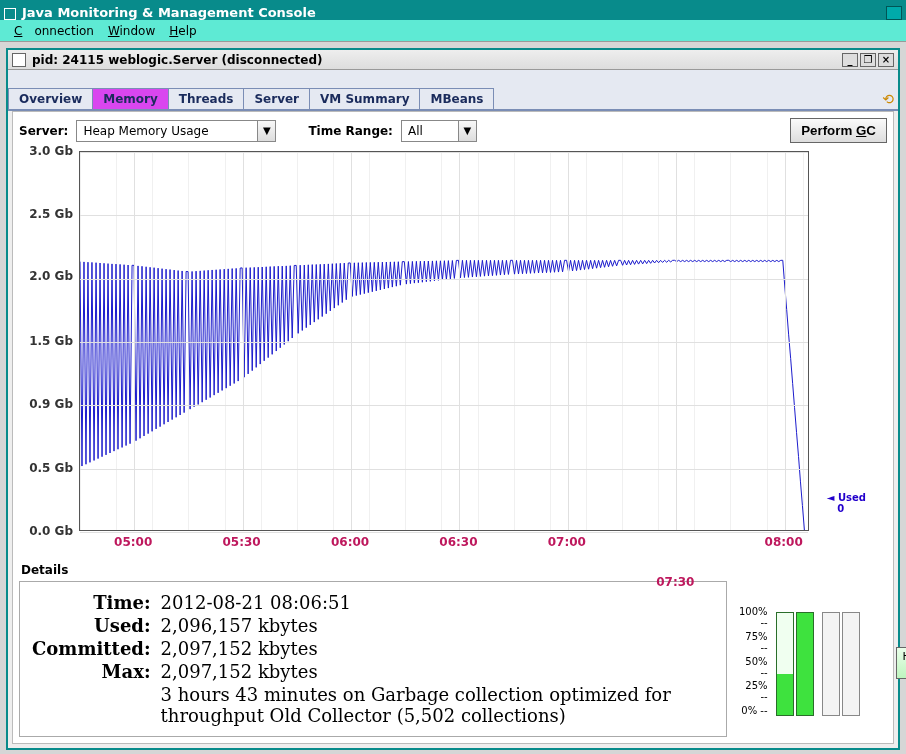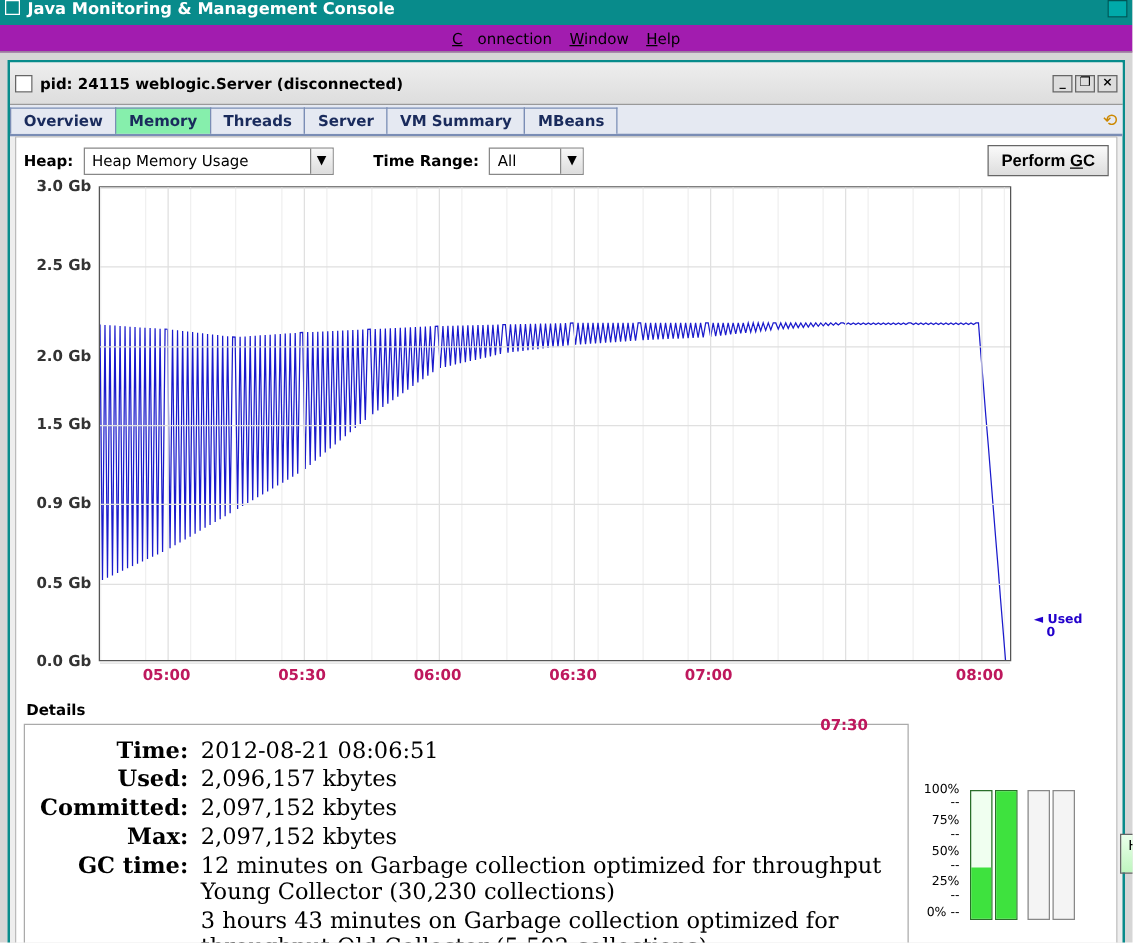--- a/index.html
+++ b/index.html
@@ -1,32 +1,32 @@
 <!DOCTYPE html>
 <html><head>
 <meta charset="utf-8">
 <style>
 * { box-sizing: border-box; margin: 0; padding: 0; }
 body { font-family: "DejaVu Sans", Arial, sans-serif; font-size: 12px; background: #d6d6d6; width: 906px; height: 754px; overflow: hidden; }
-.titlebar { background: #088b8b; color: #fff; height: 20px; display: flex; align-items: flex-start; padding: 0 4px; font-weight: bold; font-size: 13px; }
+.titlebar { background: #088b8b; color: #fff; height: 20px; display: flex; align-items: flex-end; padding: 0 4px; font-weight: bold; font-size: 13px; }
 .titlebar .icon { width: 12px; height: 12px; border: 1px solid #fff; margin-right: 6px; display:inline-block; }
 .titlebar .spacer { flex: 1; }
 .titlebar .winbtn { width: 16px; height: 14px; border: 1px solid #055; margin-left: 2px; background:#0aa; }
-.menubar { background: #a21caf; border-bottom: 1px solid #999; height: 22px; display:flex; align-items:center; padding: 0 8px; gap: 2px; justify-content: center; }
+.menubar { background: #5eead4; border-bottom: 1px solid #999; height: 22px; display:flex; align-items:center; padding: 0 8px; gap: 2px; }
 .menubar span { padding: 2px 6px; }
 .menubar span u { text-decoration: underline; }
 .mdi { padding: 6px; }
 .docframe { border: 2px solid #088b8b; background:#eeeeee; }
-.doctitle { height: 34px; background: linear-gradient(#eee,#ddd); border-bottom:1px solid #999; display:flex; align-items:center; padding:0 4px; font-weight:bold; }
+.doctitle { height: 20px; background: linear-gradient(#eee,#ddd); border-bottom:1px solid #999; display:flex; align-items:center; padding:0 4px; font-weight:bold; }
 .doctitle .docicon { width:14px; height:14px; border:1px solid #666; margin-right:6px; background:#fff; }
 .doctitle .spacer{flex:1;}
 .doctitle .wbtn{ width:16px;height:14px;border:1px solid #666;margin-left:2px;background:#ddd;font-size:10px;line-height:12px;text-align:center; }
-.tabs { display:flex; background:#e5e9f2; border-bottom:2px solid #7a8db5; padding-top:2px;align-items:center; }
+.tabs { display:flex; background:#e5e9f2; border-bottom:2px solid #7a8db5; padding-top:18px;align-items:center; }
 .tab { padding:3px 10px; border:1px solid #7a8db5; border-bottom:none; background:#e5e9f2; margin-right:-1px; font-weight:bold; color:#1a2b5c; }
-.tab.active { background:#86efac; }
+.tab.active { background:#d946ef; }
 .tabs .tabspacer{flex:1;}
 .tabs .reload{ padding:2px 4px; color:#cc8800; font-size:14px;}
 .content { background:#fff; border:1px solid #bbb; margin:0 4px 4px 4px; padding:6px; }
 .controls { display:flex; align-items:center; gap:8px; margin-bottom:8px; }
 .controls label{ font-weight:bold; }
 .select { display:inline-flex; align-items:center; border:1px solid #888; background:#fff; height:22px; }
 .select .val{ padding:0 6px; min-width:180px; }
 .select.small .val{ min-width:56px; }
 .select .arrow{ width:18px; height:20px; background:linear-gradient(#f8f8f8,#ddd); border-left:1px solid #888; text-align:center; font-size:10px; line-height:20px;}
 .btn { border:1px solid #666; background:linear-gradient(#fafafa,#ddd); padding:4px 10px; font-weight:bold; }
@@ -90,42 +90,42 @@
     <div class="tab">Threads</div>
     <div class="tab">Server</div>
     <div class="tab">VM Summary</div>
     <div class="tab">MBeans</div>
     <div class="tabspacer"></div>
     <div class="reload">⟲</div>
   </div>
 
   <div class="content">
     <div class="controls">
-      <label>Heap:</label>
+      <label>Server:</label>
       <div class="select">
         <span class="val">Heap Memory Usage</span>
         <span class="arrow">▼</span>
       </div>
       <span style="width:16px"></span>
       <label>Time Range:</label>
       <div class="select small">
         <span class="val">All</span>
         <span class="arrow">▼</span>
       </div>
       <span style="flex:1"></span>
       <button class="btn"><span></span>Perform <u>G</u>C</button>
     </div>
 
     <div class="chart-outer">
       <div class="yaxis" id="yaxis">
             <div style="top: 380px;">0.0 Gb</div>
             <div style="top: 316.667px;">0.5 Gb</div>
             <div style="top: 253.333px;">0.9 Gb</div>
             <div style="top: 190px;">1.5 Gb</div>
-            <div style="top: 136px;">2.0 Gb</div>
+            <div style="top: 125px;">2.0 Gb</div>
             <div style="top: 63.3333px;">2.5 Gb</div>
             <div style="top: 0px;">3.0 Gb</div>
           </div>
       <div class="plot" id="plot">
             <div class="grid-v" style="left: 722.772px; background: rgb(240, 240, 240);"></div>
             <div class="grid-v" style="left: 686.634px; background: rgb(240, 240, 240);"></div>
             <div class="grid-v" style="left: 650.495px; background: rgb(240, 240, 240);"></div>
             <div class="grid-v" style="left: 614.356px; background: rgb(240, 240, 240);"></div>
             <div class="grid-v" style="left: 578.218px; background: rgb(240, 240, 240);"></div>
             <div class="grid-v" style="left: 542.079px; background: rgb(240, 240, 240);"></div>
@@ -191,24 +191,20 @@
                 </tr>
           <tr>
                   <td>Committed:</td>
                   <td>2,097,152 kbytes</td>
                 </tr>
           <tr>
                   <td>Max:</td>
                   <td>2,097,152 kbytes</td>
                 </tr>
           <tr>
-                  <td>GC time:</td>
-                  <td>12 minutes on Garbage collection optimized for throughput Young Collector (30,230 collections)</td>
-                </tr>
-          <tr>
                   <td></td>
                   <td>3 hours 43 minutes on Garbage collection optimized for throughput Old Collector (5,502 collections)</td>
                 </tr>
         </tbody>
             </table>
       </div>
       <div class="bars-box">
         <div class="bars-area">
           <div class="bars-scale" id="bscale">
                 <div>100% --</div>

